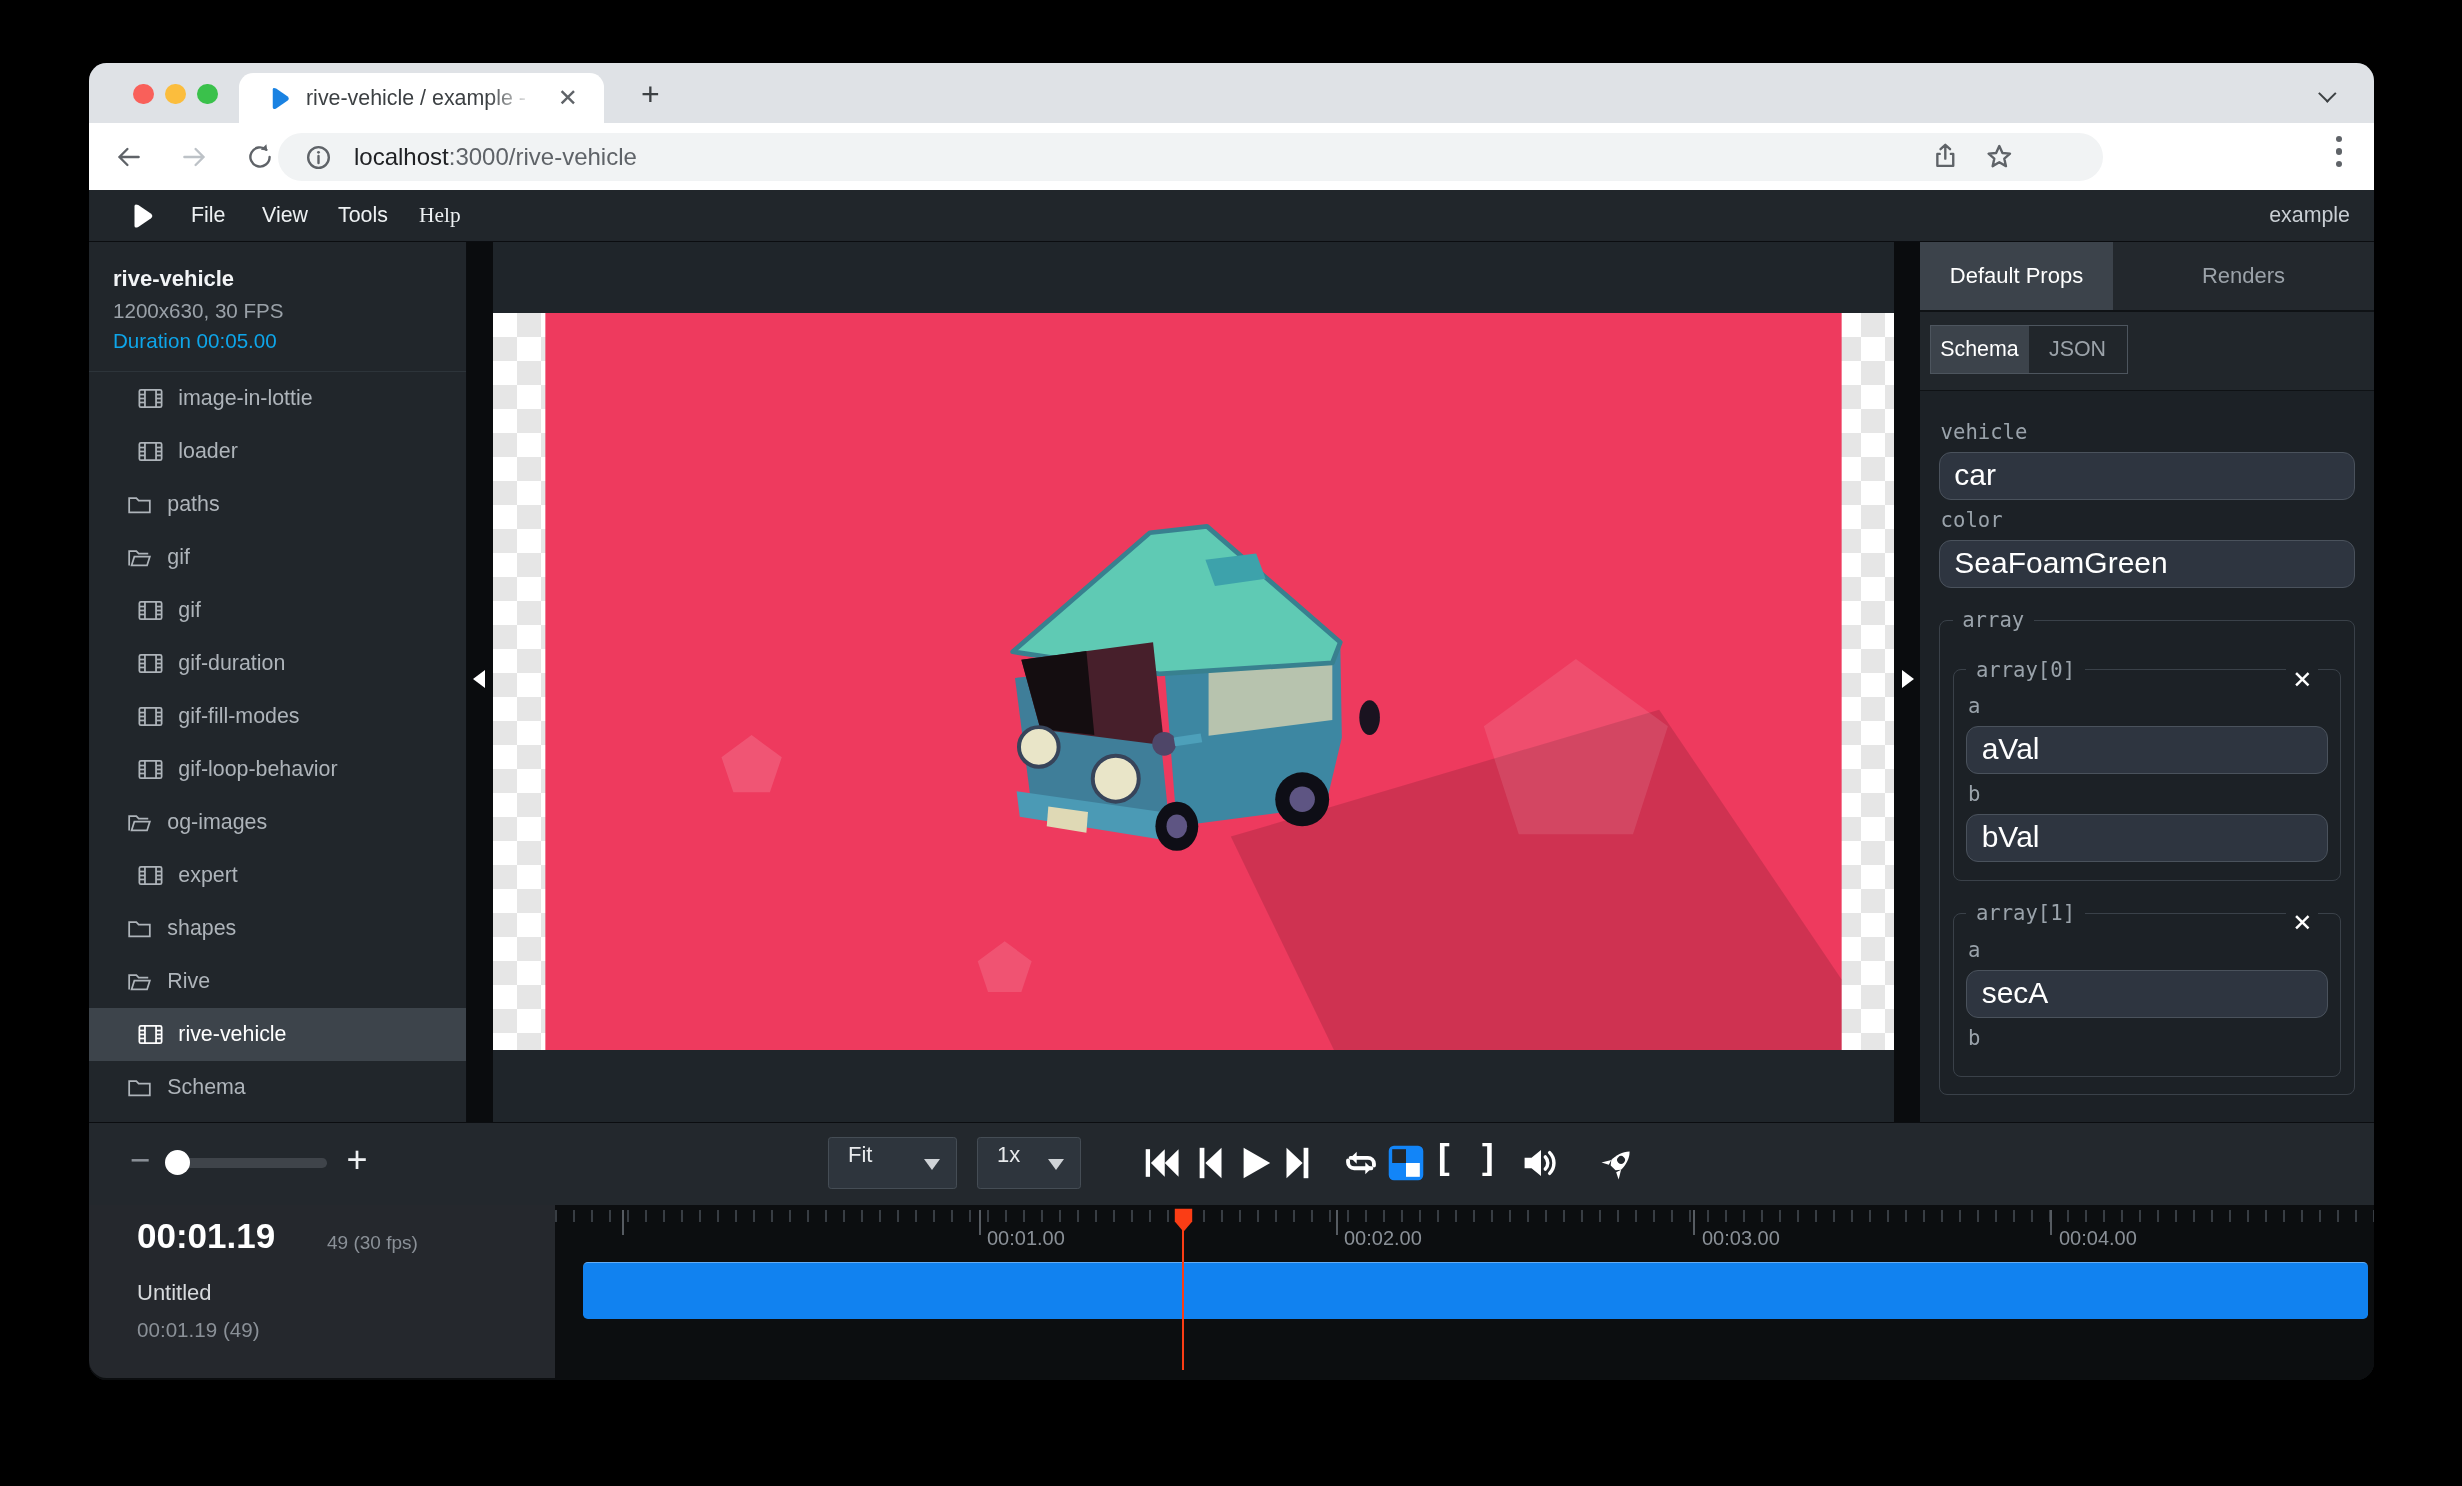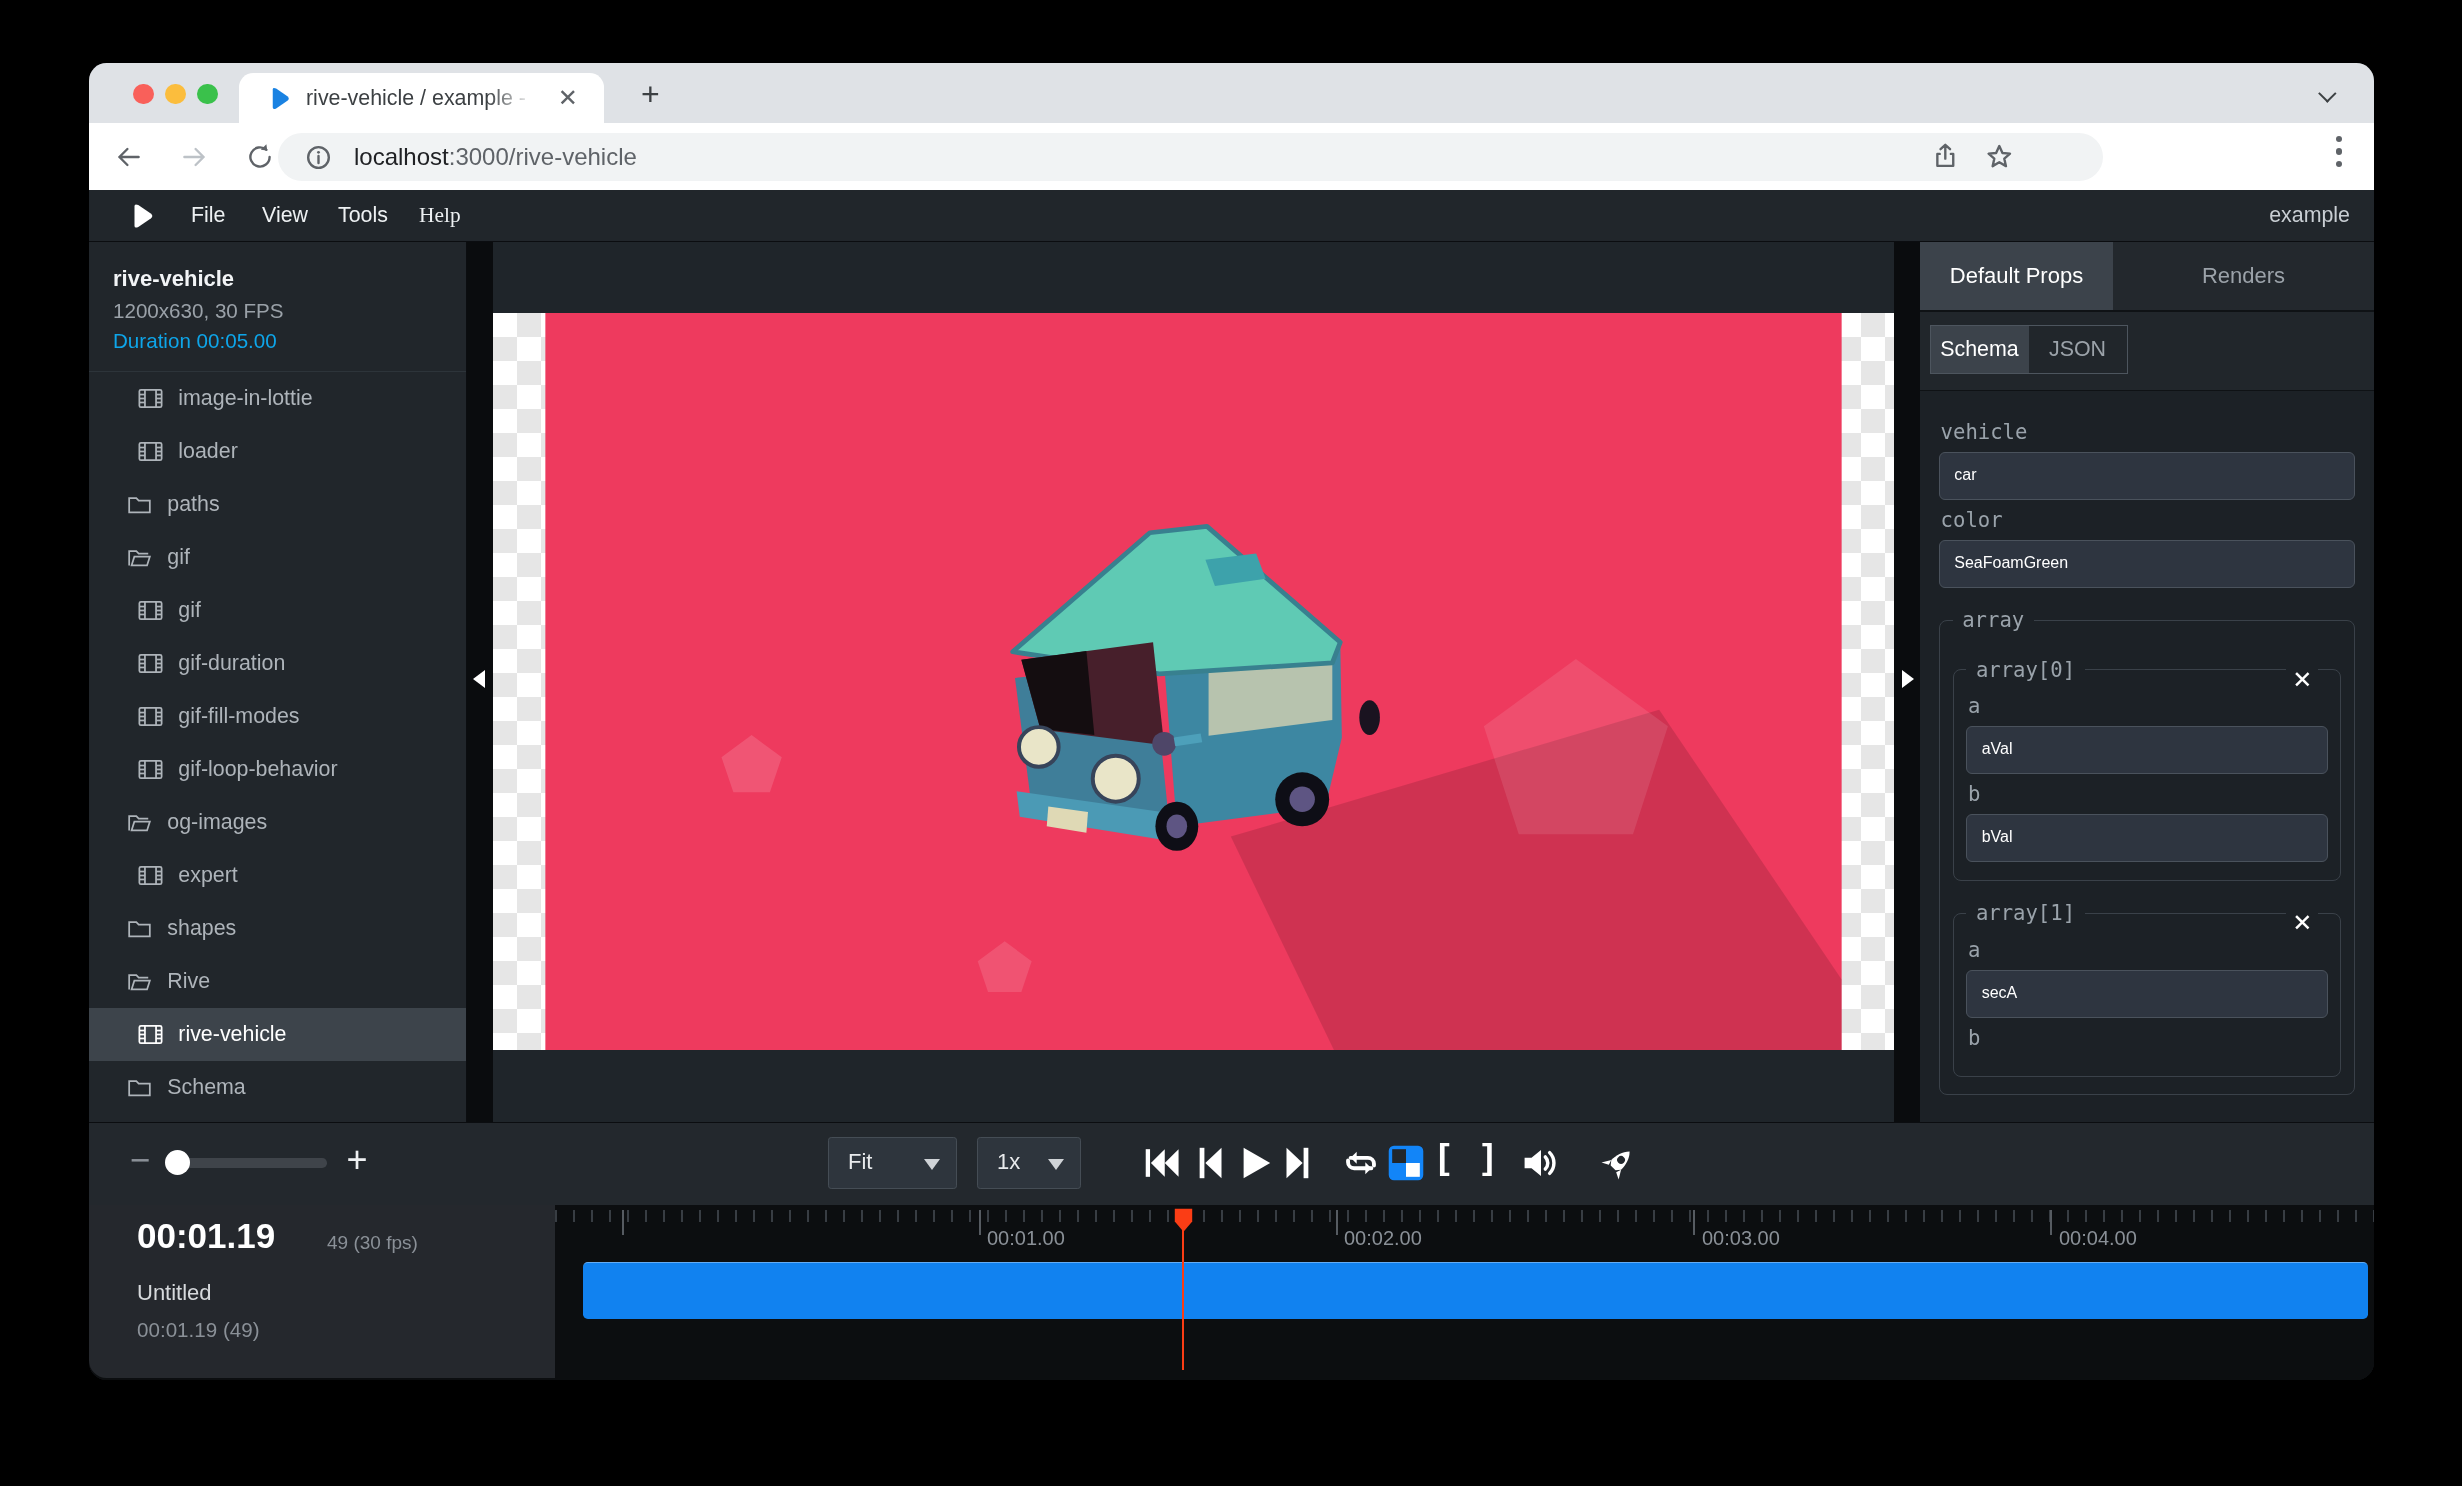--- a/index.html
+++ b/index.html
@@ -61,34 +61,34 @@
   .ptab.active { background:#3c434b; color:#fff; }
   .ptab.inactive { background:#23282d; color:#9ba2a9; }
   .ptabs-underline { position:absolute; left:0; top:68px; width:100%; height:1.6px; background:#0f1215; }
   .mode { position:absolute; left:9.5px; top:83px; width:198px; height:49px; border:1.6px solid #4d555e; display:flex; }
   .mode-seg { flex:1; display:flex; align-items:center; justify-content:center; font-size:21.4px; }
   .mode-seg.active { background:#3c434b; color:#fff; }
   .mode-seg.inactive { color:#9ba2a9; }
   .props-div { position:absolute; left:0; top:148px; width:100%; height:1.6px; background:#0f1215; }
   .fields { position:absolute; left:0; top:149px; width:100%; height:731px; background:#1c2126; padding:20.6px 19px 0 19px; overflow:hidden; }
   .flabel { font-family:"DejaVu Sans Mono", monospace; font-size:20.6px; color:#9aa3ab; margin:8px 0 8px 1.6px; }
-  .finput { height:48px; background:#2e3540; border:1.6px solid #4a525c; border-radius:6px; color:#fff; font-size:16px; line-height:44px; padding-left:14.3px; }
+  .finput { height:48px; background:#2e3540; border:1.6px solid #4a525c; border-radius:12px; color:#fff; font-size:30px; line-height:44px; padding-left:14.3px; }
   fieldset { border:1.6px solid #3a4149; border-radius:8px; margin-top:20.6px; padding:4.8px 12.7px 17.5px 12.7px; position:relative; }
   legend { font-family:"DejaVu Sans Mono", monospace; font-size:20.6px; color:#9aa3ab; padding:0 9.5px; }
   .xbtn { position:absolute; right:22px; top:-16px; width:32px; height:27px; background:#1c2126; color:#fff; font-size:24px; text-align:center; line-height:27px; }
   fieldset fieldset .xbtn { background:#1c2126; }
 
   
   .player { position:absolute; left:0; top:1059px; width:100%; height:83px; background:#23282d; border-top:1.6px solid #0b0d10; }
   .zoom-minus { position:absolute; left:35px; top:22px; width:32px; height:32px; color:#8a9097; font-size:35px; line-height:30px; text-align:center; }
   .zoom-track { position:absolute; left:79px; top:35px; width:159px; height:9.5px; background:#3f444a; border-radius:4.8px; }
   .zoom-thumb { position:absolute; left:-3.2px; top:-8px; width:25.4px; height:25.4px; border-radius:50%; background:#fff; }
   .zoom-plus { position:absolute; left:252px; top:20.6px; width:32px; height:32px; color:#eef0f2; font-size:36px; line-height:32px; text-align:center; }
   .select { position:absolute; top:14.3px; height:52px; background:#2e353d; border:1.6px solid #454d55; border-radius:3.2px; color:#e8eaec; font-size:22px; }
-  .select .lab { position:absolute; left:19px; top:11px; }
+  .select .lab { position:absolute; left:19px; top:4px; }
   .select .caret { position:absolute; right:16px; top:20.6px; width:0; height:0; border-left:8.7px solid transparent; border-right:8.7px solid transparent; border-top:11px solid #cfd3d7; }
   .pbtn { position:absolute; top:20.6px; width:38px; height:38px; }
   .pbtn svg { width:100%; height:100%; }
   .bracket { position:absolute; top:14.3px; font-size:35px; font-weight:bold; color:#fff; }
 
   
   .timeline { position:absolute; left:0; top:1142px; width:100%; height:175px; background:#0c0e10; }
   .tl-right { position:absolute; left:466px; top:0; right:0; height:100%; }
   .ruler-minor { position:absolute; left:0; top:4.8px; right:0; height:12.7px;
                  background:repeating-linear-gradient(90deg,#383d43 0 1.6px,transparent 1.6px 18px); }

